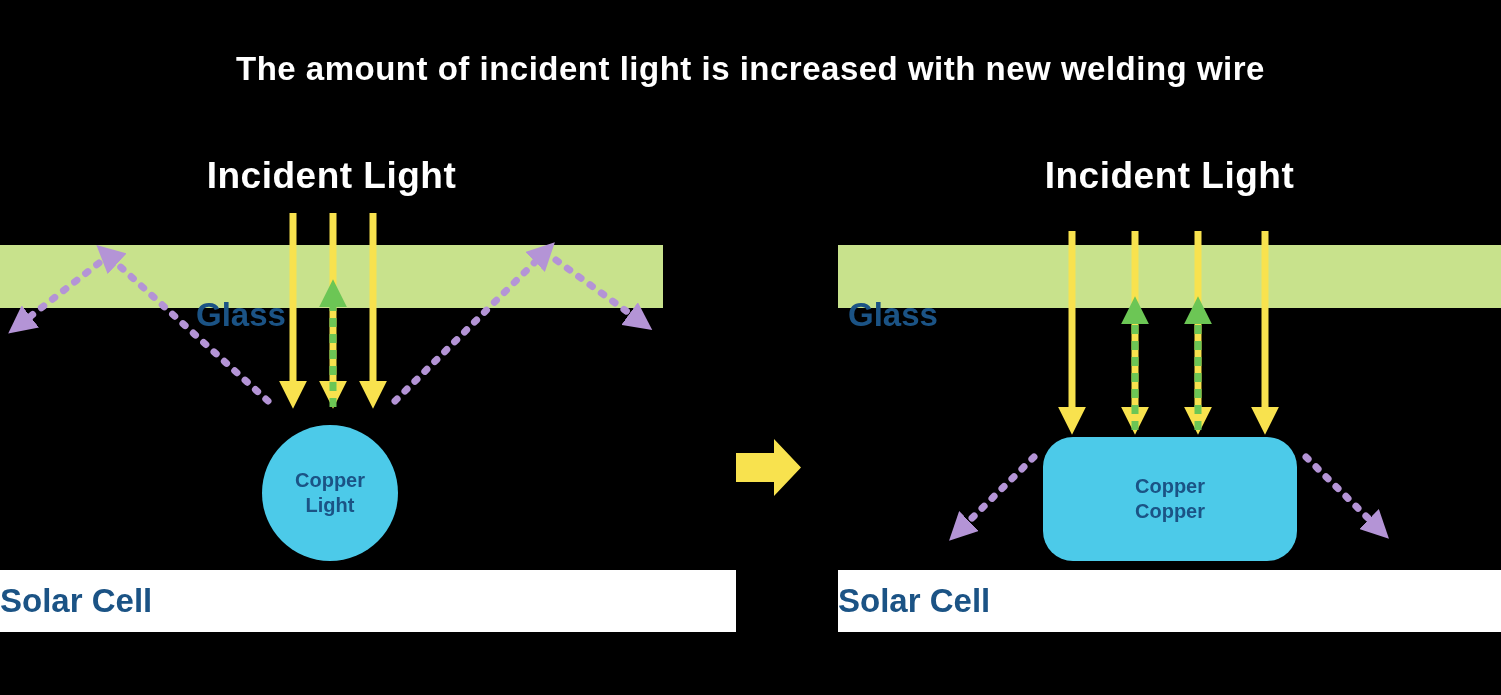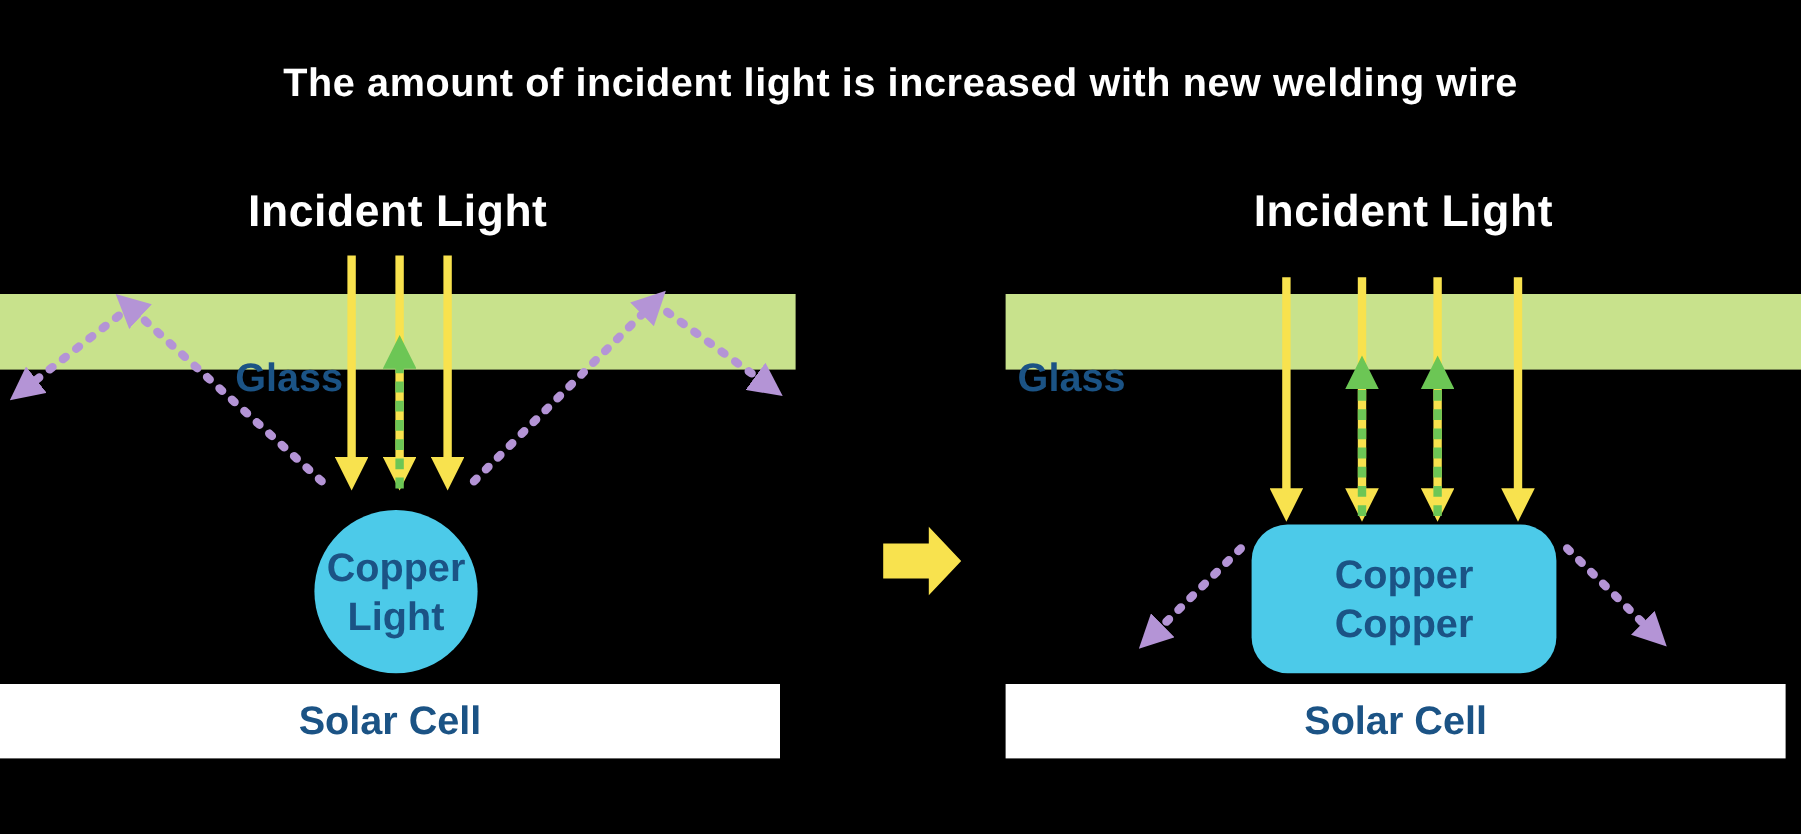--- a/index.html
+++ b/index.html
@@ -40,34 +40,34 @@
   .glass-bar.right { left: 838px; }
   .glass-label {
     top: 245px; height: 68px;
     display: flex; align-items: center;
     color: var(--label-text, #1b5385);
     font-size: 33px; font-weight: bold; margin-top: 36px;
   }
   .glass-label.left  { left: 196px; }
   .glass-label.right { left: 848px; }
   .solar {
-    top: 570px; width: 650px; height: 62px;
+    top: 570px; width: 736px; height: 62px;
     background: var(--solar-cell-fill, #fff);
-    display: flex; align-items: center; justify-content: center;
+    display: flex; align-items: center; 
     color: var(--label-text, #1b5385);
     font-size: 33px; font-weight: bold;
   }
   .solar.left  { left: 0; }
   .solar.right { left: 838px; }
   .copper {
     background: var(--copper-fill, #4ccae9);
     color: var(--label-text, #1b5385);
     display: flex; flex-direction: column;
     align-items: center; justify-content: center;
-    font-size: 33px; font-weight: bold; line-height: 1.25;
+    font-size: 20px; font-weight: bold; line-height: 1.25;
   }
   .copper-wire   { left: 262px; top: 425px; width: 136px; height: 136px; border-radius: 50%; }
   .copper-ribbon { left: 1043px; top: 437px; width: 254px; height: 124px; border-radius: 30px; }
   svg.overlay {
     position: absolute; left: 0; top: 0;
     width: 1501px; height: 695px;
     pointer-events: none;
     z-index: 5;
   }
   svg.overlay line { stroke-width: 7; fill: none; }

